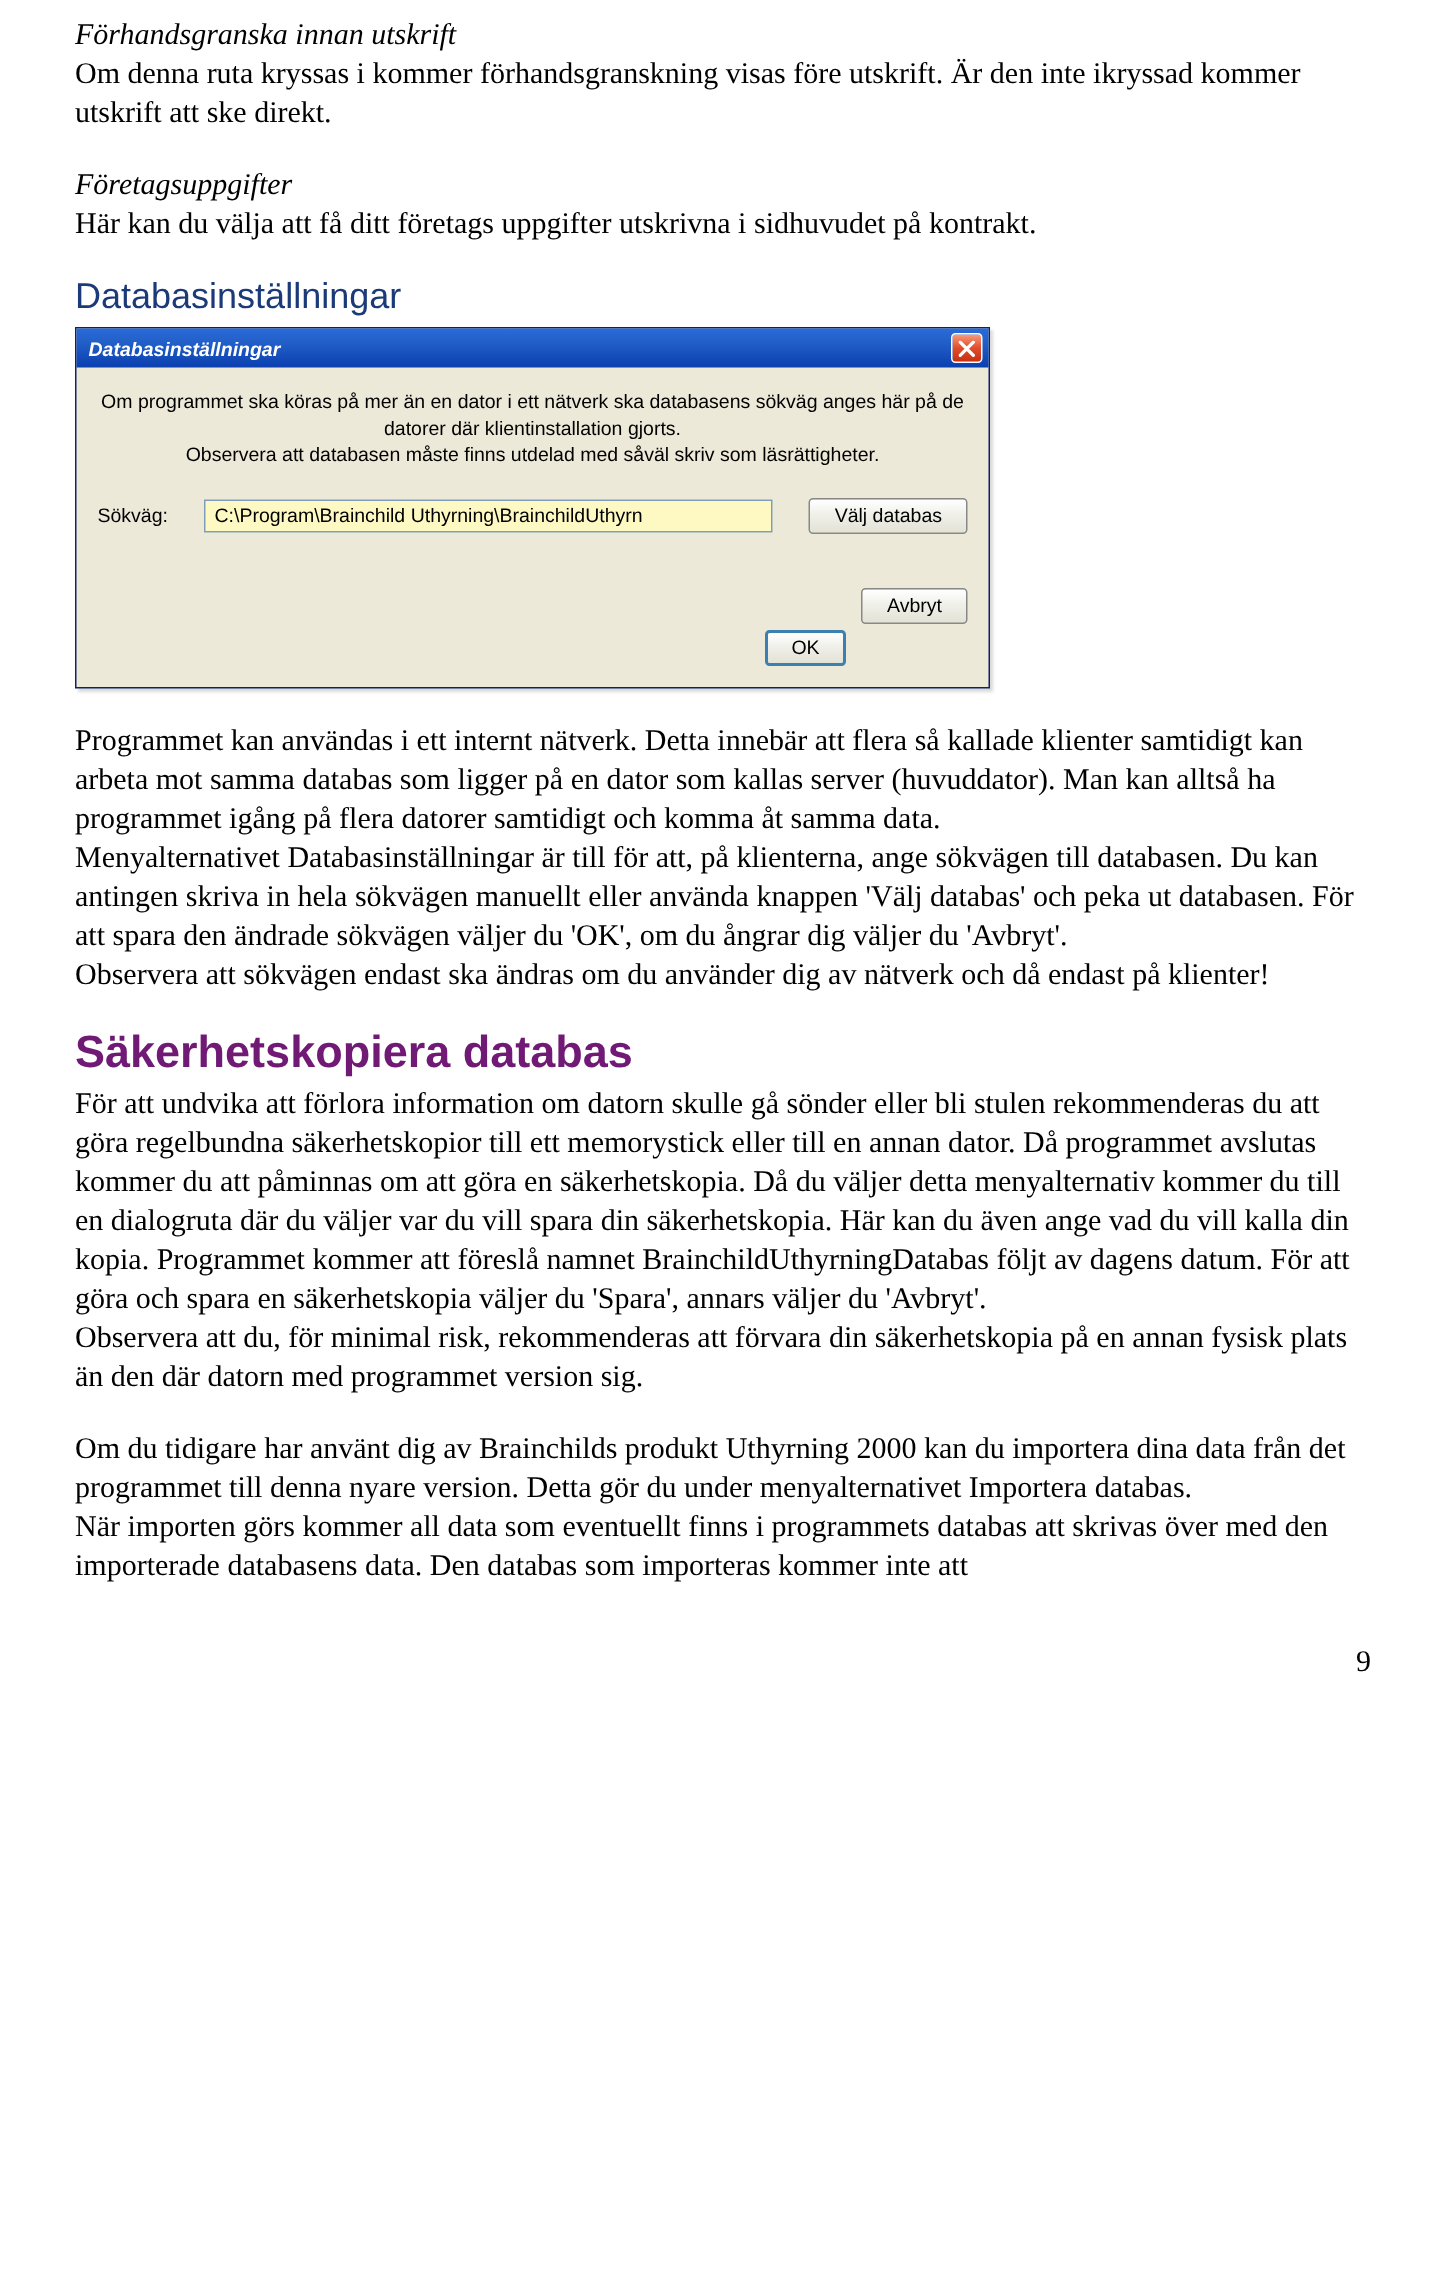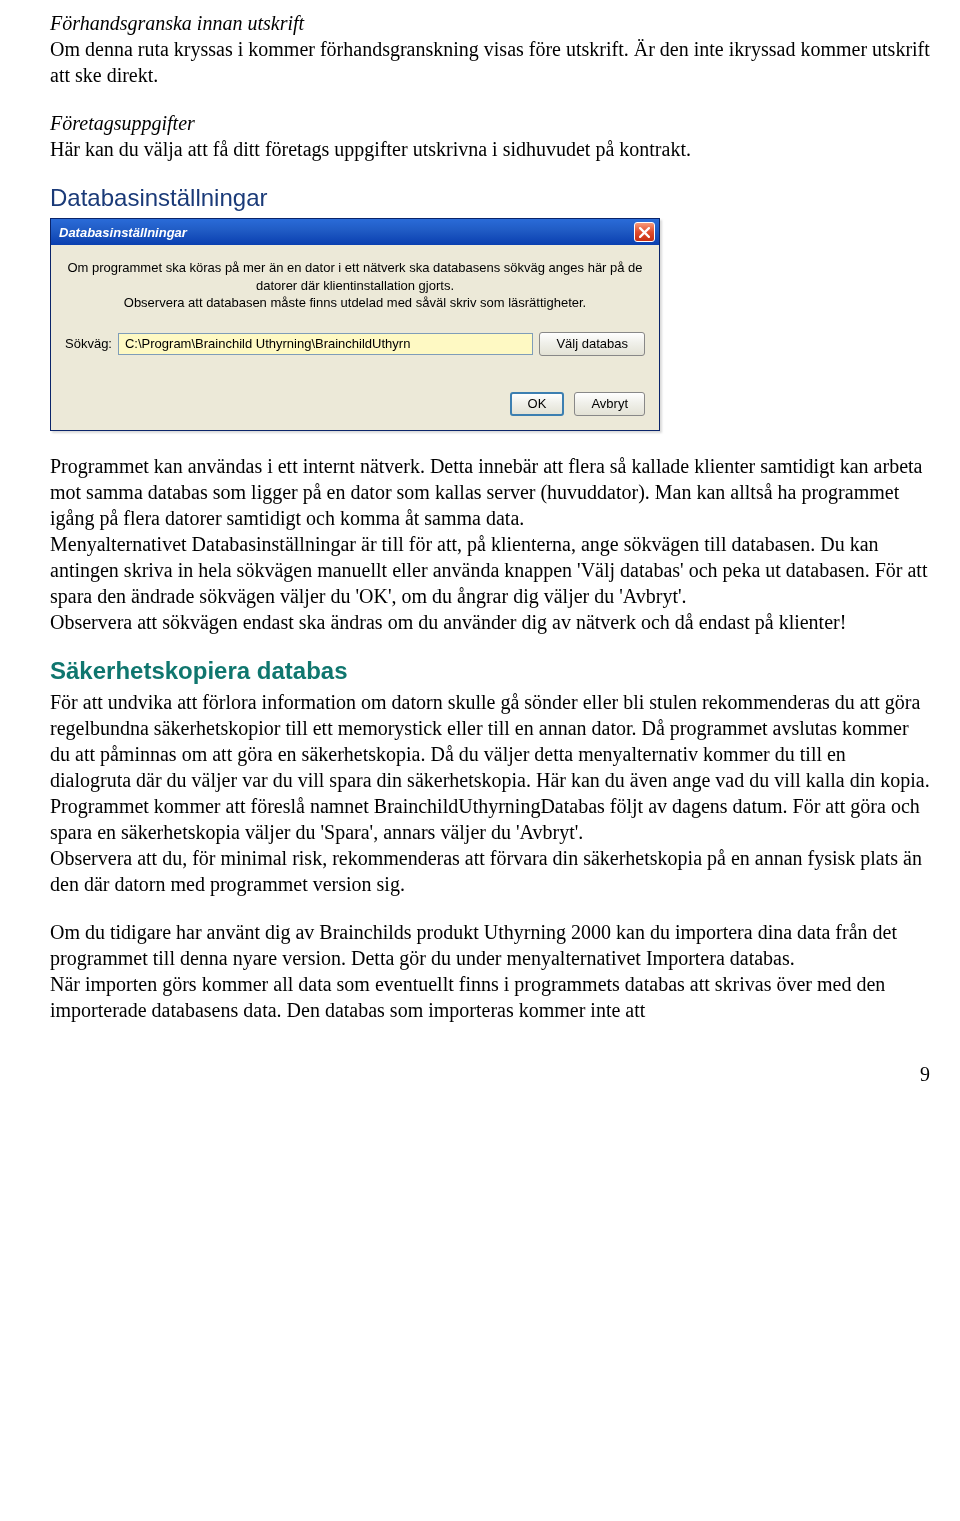--- a/index.html
+++ b/index.html
@@ -5,21 +5,21 @@
   body {
     margin: 0;
     padding: 0;
     background: #ffffff;
     font-family: "Times New Roman", Times, serif;
     font-size: 20px;
     color: #000;
     width: 960px;
   }
   .page {
-    padding: 10px 30px 30px 50px;
+    padding: 10px 46px 30px 50px;
     box-sizing: border-box;
     width: 960px;
   }
   .italic-head {
     font-style: italic;
     margin: 0;
     line-height: 1.3;
   }
   p {
     margin: 0 0 0 0;
@@ -28,23 +28,23 @@
   .para-block { margin-bottom: 22px; }
   .heading-blue {
     font-family: Arial, Helvetica, sans-serif;
     color: #1a3a78;
     font-size: 24px;
     font-weight: normal;
     margin: 0 0 4px 0;
   }
   .heading-black {
     font-family: Arial, Helvetica, sans-serif;
-    color: #0f766e;
+    color: #701a75;
     font-weight: bold;
-    font-size: 24px;
+    font-size: 30px;
     margin: 22px 0 4px 0;
   }
   
   .dialog-wrap { margin: 6px 0 22px 0; }
   .dialog {
     width: 608px;
     background: #ece9d8;
     border: 1px solid #0a246a;
     font-family: Tahoma, Arial, sans-serif;
     font-size: 13px;
@@ -78,21 +78,21 @@
     box-sizing: border-box;
   }
   .closebtn svg { display:block; }
   .dialog-body {
     padding: 14px 14px 14px 14px;
   }
   .dlg-text { margin: 0 0 20px 0; line-height: 1.35; text-align: center; }
   .row {
     display: flex;
     align-items: center;
-    gap: 6px;
+    gap: 24px;
     margin-bottom: 36px;
   }
   .row label { white-space: nowrap; }
   .row input[type=text] {
     flex: 1;
     height: 22px;
     border: 1px solid #7f9db9;
     background: #fef9c3;
     font-family: Tahoma, Arial, sans-serif;
     font-size: 13px;
@@ -107,20 +107,21 @@
     background: linear-gradient(to bottom, #ffffff 0%, #f0f0ea 45%, #e3e2d5 100%);
     font-family: Tahoma, Arial, sans-serif;
     font-size: 13px;
     box-sizing: border-box;
     line-height: 22px;
     white-space: nowrap;
   }
   .winbtn.default {
     border: 2px solid #3c7fb1;
     line-height: 20px;
+    margin-top: 28px;
   }
   .btn-row {
     display: flex;
     justify-content: flex-end;
     gap: 10px;
   }
   .page-num {
     text-align: right;
     margin-top: 40px;
     font-size: 20px;

